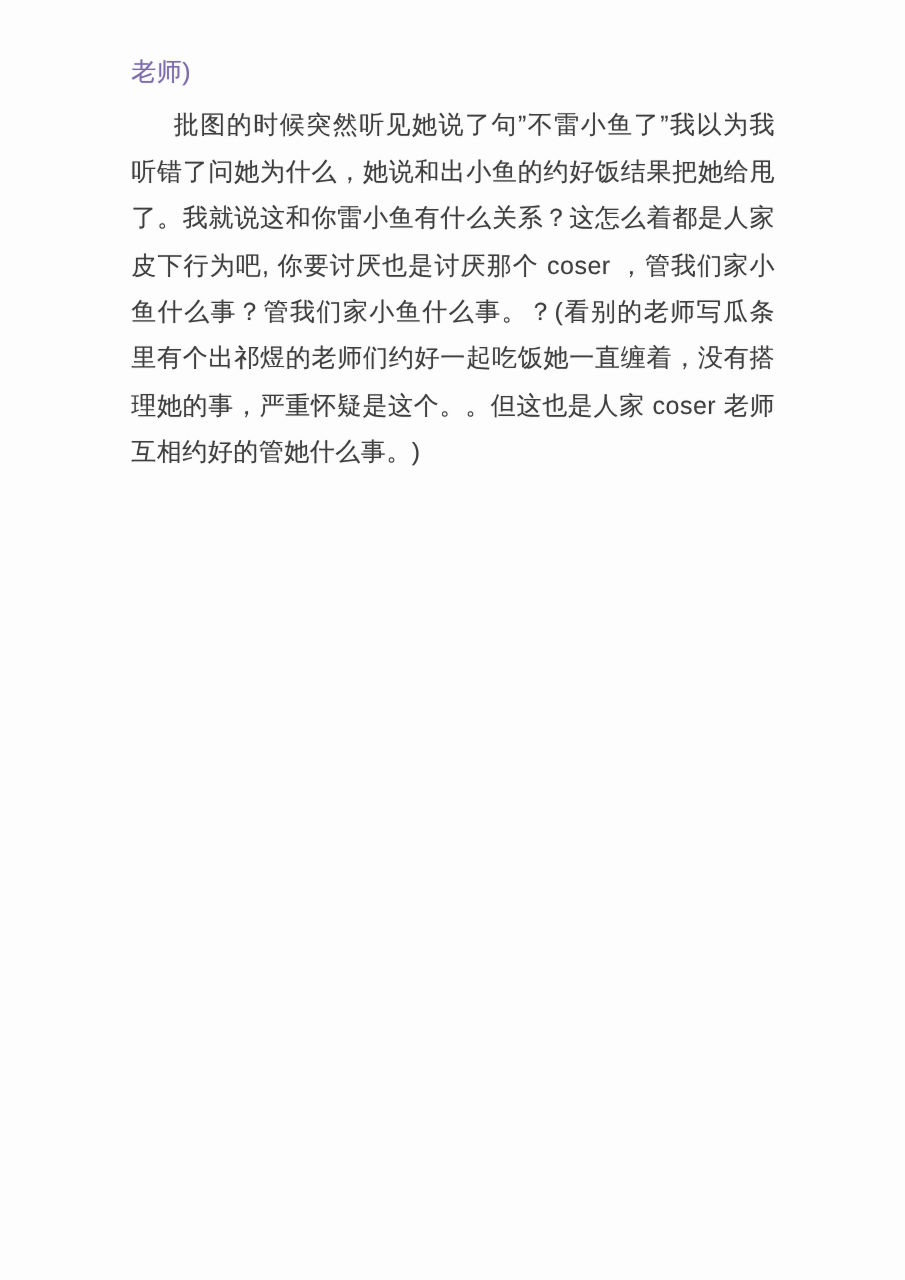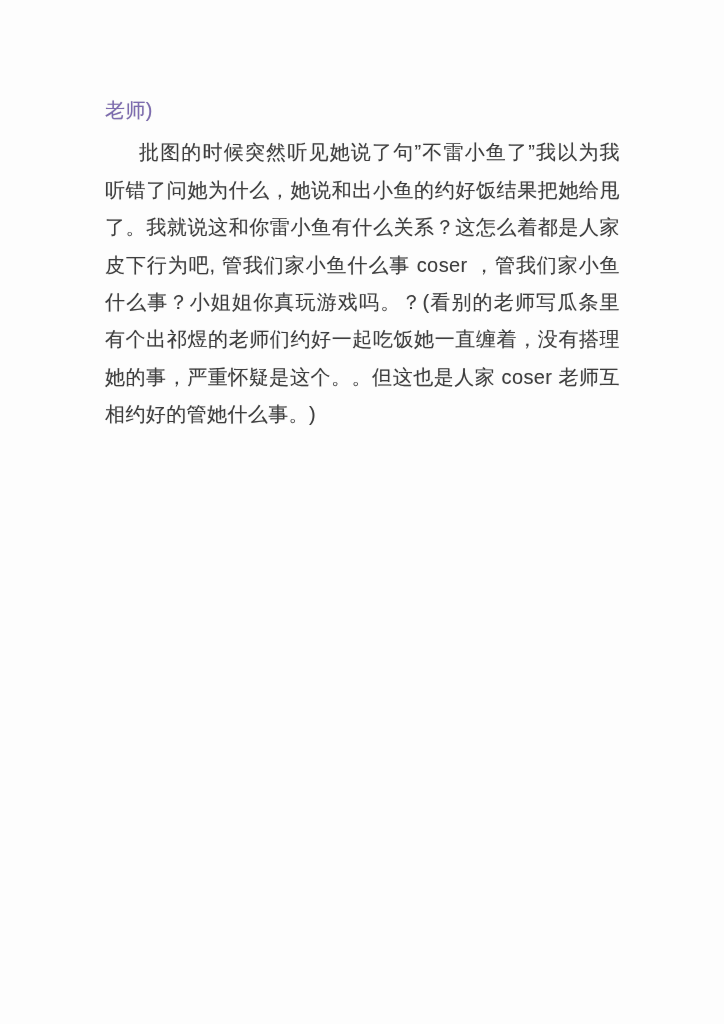--- a/index.html
+++ b/index.html
@@ -10,21 +10,21 @@
     width: 724px;
     height: 1024px;
     background: var(--page-bg, #fdfdfd);
     overflow: hidden;
     font-family: "Liberation Sans", "DejaVu Sans", serif;
   }
   .page {
     box-sizing: border-box;
     width: 724px;
     height: 1024px;
-    padding: 92px 104px 0 105px;
+    padding: 40px 104px 0 105px;
     color: var(--body-color, #3f3f3f);
     font-size: 20px;
     line-height: 37.4px;
     letter-spacing: 0.4px;
     text-align: justify;
     text-shadow: 0 0 1px rgba(80,80,80,0.35);
   }
   .page p {
     margin: 0;
   }
@@ -41,14 +41,14 @@
   }
 </style>
 </head>
 <body>
 
 <main class="page">
   <p class="intro-line"><span>老师)</span></p>
 
 
 
-  <p class="para">批图的时候突然听见她说了句”不雷小鱼了”我以为我听错了问她为什么，她说和出小鱼的约好饭结果把她给甩了。我就说这和你雷小鱼有什么关系？这怎么着都是人家皮下行为吧, 管我们家小鱼什么事 coser ，管我们家小鱼什么事？小姐姐你真玩游戏吗。？(看别的老师写瓜条里有个出祁煜的老师们约好一起吃饭她一直缠着，没有搭理她的事，严重怀疑是这个。。但这也是人家 coser 老师互相约好的管她什么事。)</p>
+  <p class="para">批图的时候突然听见她说了句”不雷小鱼了”我以为我听错了问她为什么，她说和出小鱼的约好饭结果把她给甩了。我就说这和你雷小鱼有什么关系？这怎么着都是人家皮下行为吧, 你要讨厌也是讨厌那个 coser ，管我们家小鱼什么事？管我们家小鱼什么事。？(看别的老师写瓜条里有个出祁煜的老师们约好一起吃饭她一直缠着，没有搭理她的事，严重怀疑是这个。。但这也是人家 coser 老师互相约好的管她什么事。)</p>
 </main>
 
 </body></html>

